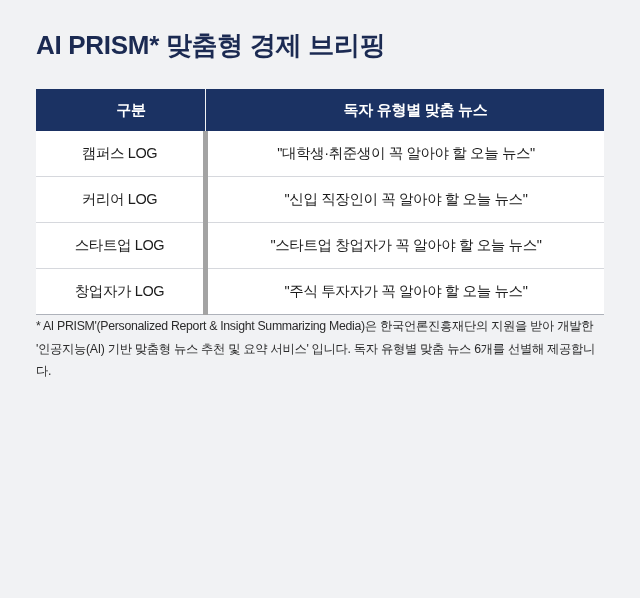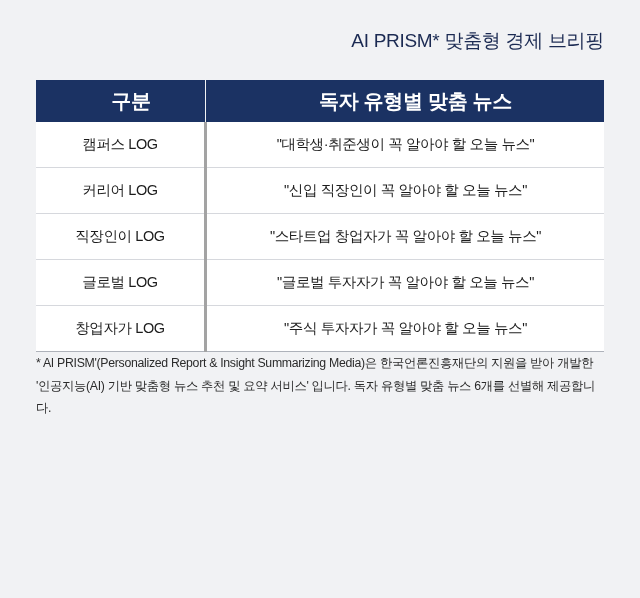--- a/index.html
+++ b/index.html
@@ -17,37 +17,37 @@
   .page {
     width: 640px;
     height: 598px;
     box-sizing: border-box;
     padding: 0 36px;
     background: #f1f2f4;
     display: flex;
     flex-direction: column;
   }
   .title {
-    text-align: right;
-    font-size: 19px;
-    font-weight: normal;
+    text-align: left;
+    font-size: 26px;
+    font-weight: bold;
     color: #1b2a52;
     letter-spacing: -0.3px;
     margin-top: 28px;
     margin-bottom: 26px;
   }
   table.brief-table {
     width: 100%;
     border-collapse: collapse;
     table-layout: fixed;
   }
   table.brief-table th {
     background: #1b3263;
     color: #ffffff;
-    font-size: 20px;
+    font-size: 15px;
     font-weight: bold;
     height: 40px;
     text-align: center;
     letter-spacing: -0.3px;
     border: none;
     padding-left: 22px;
   }
   table.brief-table th.col-category {
     width: 146px;
     border-right: 1px solid #f1f2f4;
@@ -56,21 +56,21 @@
     height: 43px;
     text-align: center;
     font-size: 14.5px;
     letter-spacing: -0.4px;
     color: #1c1c1c;
     border-bottom: 1px solid #d6d8dd;
     background: #ffffff;
   }
   table.brief-table td.cat {
     width: 146px;
-    border-right: 3px solid #a3a3a3;
+    border-right: 5px solid #a3a3a3;
     font-size: 14.5px;
   }
   table.brief-table tr:last-child td {
     border-bottom: 1px solid #aeb2ba;
   }
   .footnote {
     font-size: 12.3px;
     line-height: 1.85;
     color: #2b2b2b;
     letter-spacing: -0.3px;
@@ -94,26 +94,22 @@
     <tbody>
       <tr>
         <td class="cat">캠퍼스 LOG</td>
         <td>"대학생·취준생이 꼭 알아야 할 오늘 뉴스"</td>
       </tr>
       <tr>
         <td class="cat">커리어 LOG</td>
         <td>"신입 직장인이 꼭 알아야 할 오늘 뉴스"</td>
       </tr>
       <tr>
-        <td class="cat">직장인이 LOG</td>
+        <td class="cat">스타트업 LOG</td>
         <td>"스타트업 창업자가 꼭 알아야 할 오늘 뉴스"</td>
-      </tr>
-      <tr>
-        <td class="cat">글로벌 LOG</td>
-        <td>"글로벌 투자자가 꼭 알아야 할 오늘 뉴스"</td>
       </tr>
       <tr>
         <td class="cat">창업자가 LOG</td>
         <td>"주식 투자자가 꼭 알아야 할 오늘 뉴스"</td>
       </tr>
     </tbody>
   </table>
 
   <div class="footnote">* AI PRISM'(Personalized Report &amp; Insight Summarizing Media)은 한국언론진흥재단의 지원을 받아 개발한 '인공지능(AI) 기반 맞춤형 뉴스 추천 및 요약 서비스' 입니다. 독자 유형별 맞춤 뉴스 6개를 선별해 제공합니다.</div>
 

